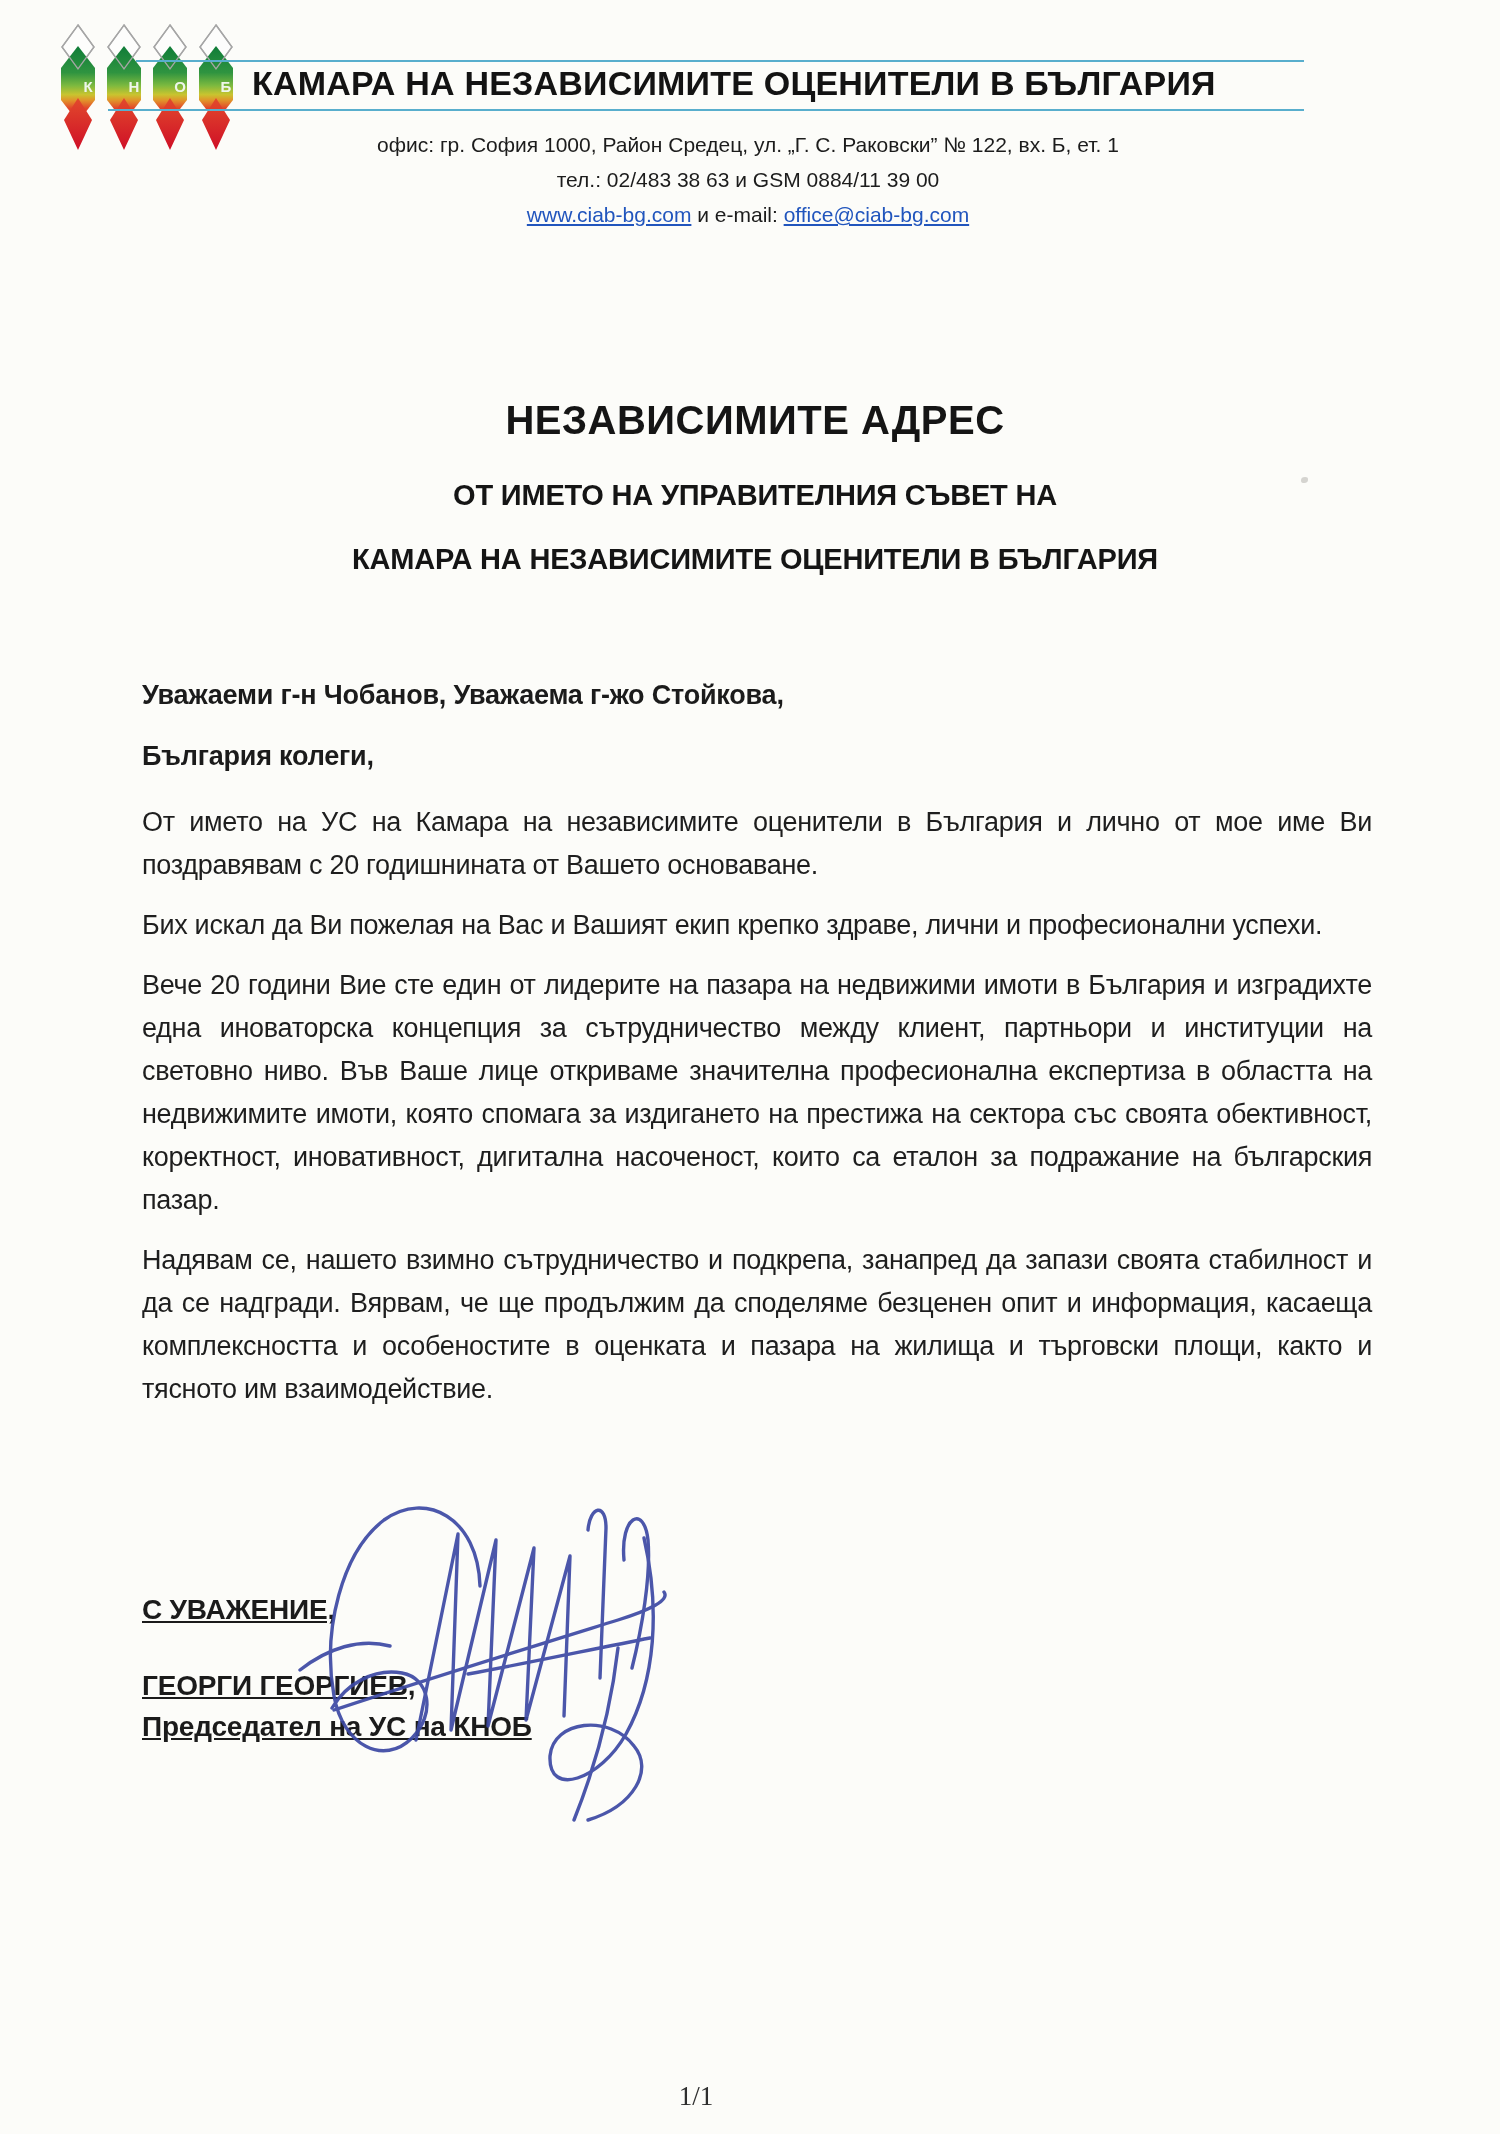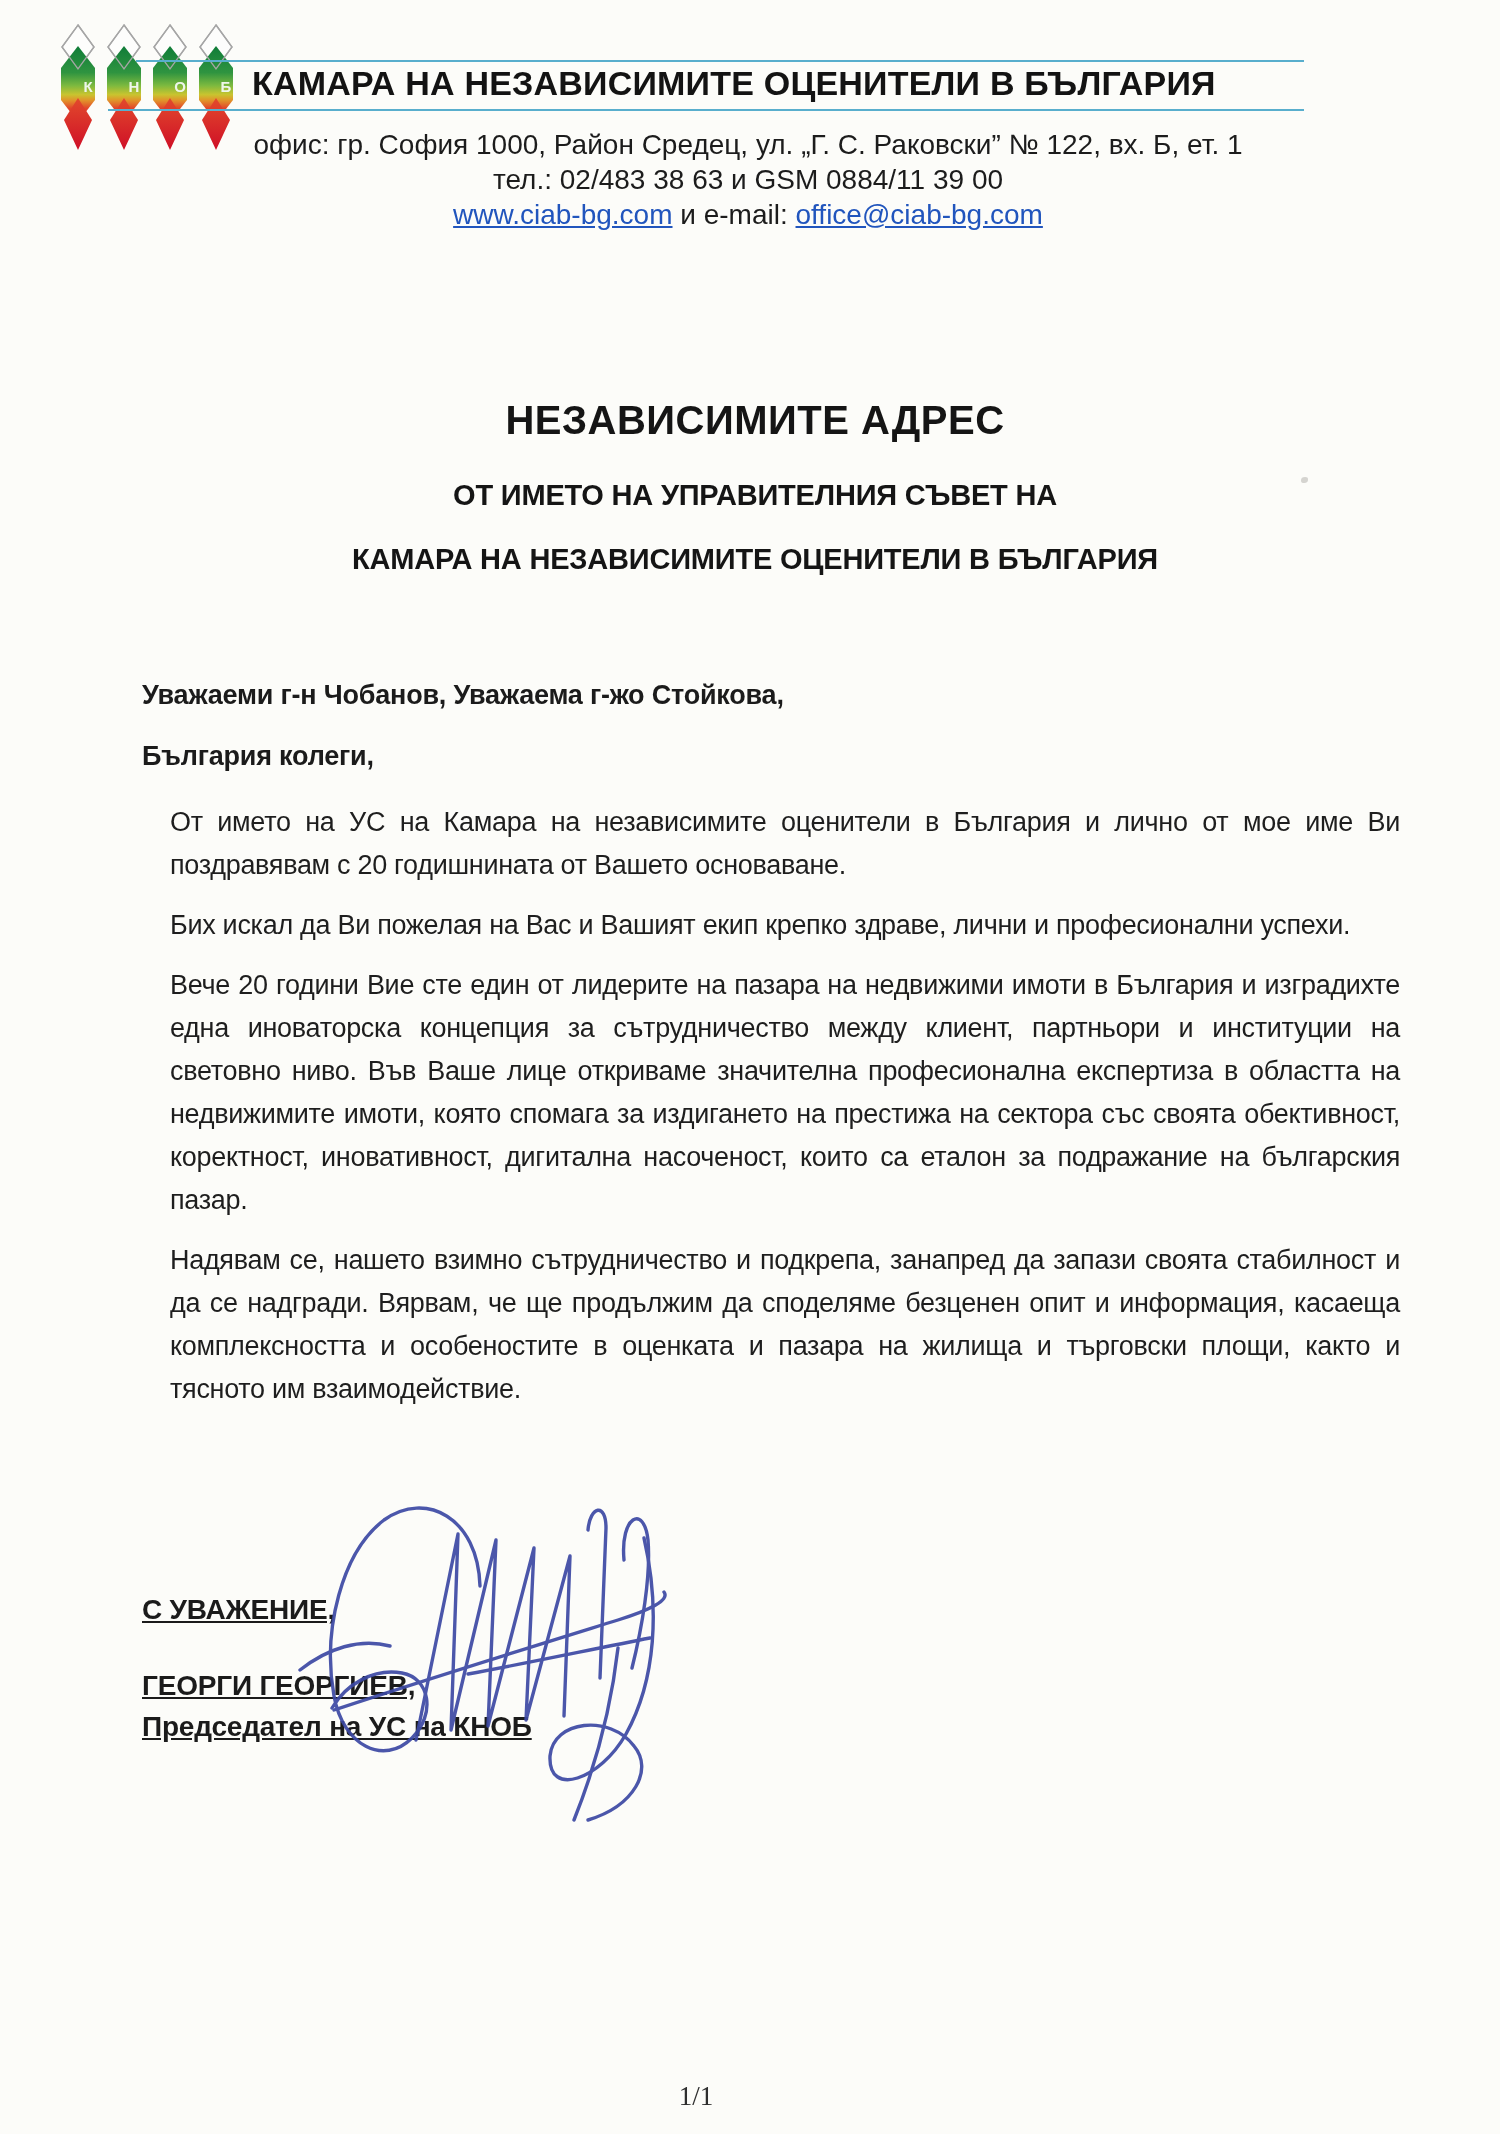--- a/index.html
+++ b/index.html
@@ -13,36 +13,36 @@
   .rule { position:absolute; height:2px; background:#58aecd; }
   .rule-top { left:136px; top:60px; width:1168px; }
   .rule-bottom { left:108px; top:109px; width:1196px; }
   .org-name {
     position:absolute; left:252px; top:64px; width:1060px;
     font-size:34px; font-weight:bold; color:#131313; letter-spacing:.2px;
     white-space:nowrap;
   }
   .contact {
     position:absolute; left:142px; top:127px; width:1212px;
-    text-align:center; font-size:28px; line-height:35px; color:#1c1c1c;
+    text-align:center; font-size:21px; line-height:35px; color:#1c1c1c;
   }
   .contact a { color:#2155bd; text-decoration:underline; }
   
   .doc-title, .doc-sub { position:absolute; left:10px; width:1490px; text-align:center; font-weight:bold; color:#151515; }
   .doc-title { top:398px; font-size:40px; letter-spacing:.5px; }
   .doc-sub2  { top:479px; font-size:29px; letter-spacing:-.2px; }
   .doc-sub3  { top:543px; font-size:29px; letter-spacing:-.2px; }
   
   .salutation { position:absolute; left:142px; font-size:27px; font-weight:bold; letter-spacing:-.2px; color:#1b1b1b; }
   .sal-1 { top:680px; }
   .sal-2 { top:741px; }
   .bodytext {
     position:absolute; left:142px; top:801px; width:1230px;
     font-size:27px; line-height:43px; letter-spacing:-.3px;
-    text-align:justify; color:#1e1e1e;margin-left:28px;
+    text-align:justify; color:#1e1e1e;
   }
   .bodytext p { margin:0 0 17px 0; }
   
   .sig-line { position:absolute; left:142px; font-size:28px; font-weight:bold; color:#1b1b1b; letter-spacing:-.2px;text-decoration:underline; }
   .sig-closing { top:1594px; }
   .sig-name    { top:1670px; }
   .sig-role    { top:1711px; }
   .sig-svg { position:absolute; left:288px; top:1462px; pointer-events:none; }
   
   .footer {

